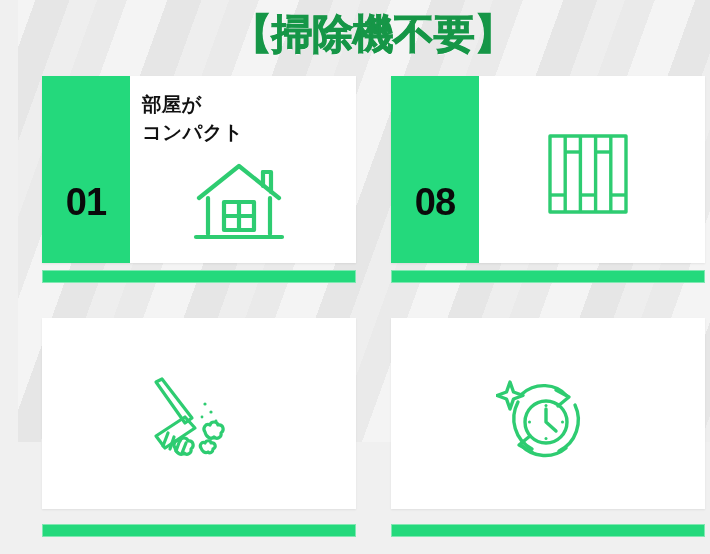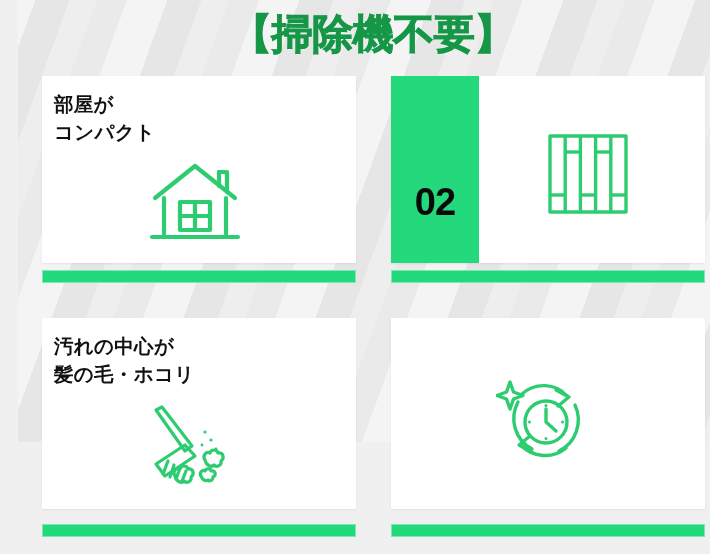--- a/index.html
+++ b/index.html
@@ -106,20 +106,23 @@
 </head>
 <body>
 
 <div id="stage">
 
   <div id="title-bar">
     <span class="title-seg title-dark">【掃除機不要】</span>
   </div>
 
   <div class="card" style="left:24px; top:76px; width:314px; height:187px;">
+    <div class="num-panel">
+      <span class="num-text">01</span>
+    </div>
     <div class="card-body">
       <div class="card-title">部屋が
 コンパクト</div>
       <div class="icon-wrap">
         <span>
           <svg width="92" height="88" viewBox="0 0 92 88" fill="none" stroke="#2ecc71" stroke-width="4.2" stroke-linecap="round" stroke-linejoin="round">
             <path d="M6 40 L46 8 L86 40"></path>
             <path d="M15 40 L15 76"></path>
             <path d="M77 40 L77 76"></path>
             <path d="M70 14 L70 28"></path>
@@ -130,21 +133,21 @@
             <path d="M3 79 L89 79"></path>
           </svg>
         </span>
       </div>
     </div>
   </div>
   <div class="under-bar" style="left:24px; top:270px; width:314px;"></div>
 
   <div class="card" style="left:373px; top:76px; width:314px; height:187px;">
     <div class="num-panel">
-      <span class="num-text">02</span>
+      <span class="num-text">08</span>
     </div>
     <div class="card-body">
       <div class="icon-wrap">
         <span>
           <svg width="82" height="82" viewBox="0 0 82 82" fill="none" stroke="#2ecc71" stroke-width="3.4" stroke-linejoin="round">
             <rect x="3" y="3" width="76" height="76"></rect>
             <path d="M18.2 3 L18.2 79"></path>
             <path d="M33.4 3 L33.4 79"></path>
             <path d="M48.6 3 L48.6 79"></path>
             <path d="M63.8 3 L63.8 79"></path>
@@ -155,22 +158,20 @@
             <path d="M63.8 62 L79 62"></path>
           </svg>
         </span>
       </div>
     </div>
   </div>
   <div class="under-bar" style="left:373px; top:270px; width:314px;"></div>
 
   <div class="card" style="left:24px; top:318px; width:314px; height:191px;">
     <div class="card-body">
-      <div class="card-title">汚れの中心が
-髪の毛・ホコリ</div>
       <div class="icon-wrap">
         <span>
           <svg width="100" height="84" viewBox="0 0 100 84" fill="none" stroke="#2ecc71" stroke-width="3.2" stroke-linecap="round" stroke-linejoin="round">
             <path d="M11 6 L17 3 L47 42 L40 47 Z"></path>
             <path d="M40 41 L50 52 L20 72 L11 60 Z"></path>
             <path d="M23 57 L18 70"></path>
             <path d="M29 61 L25 73"></path>
             <path d="M35 64 L31 75"></path>
             <path d="M41 67 L37 77"></path>
             <path d="M30 72 c-3 -4 1 -9 5 -7 c1 -4 7 -4 8 0 c5 -1 7 5 3 8 c1 4 -4 7 -7 4 c-3 3 -8 0 -9 -5 z"></path>

